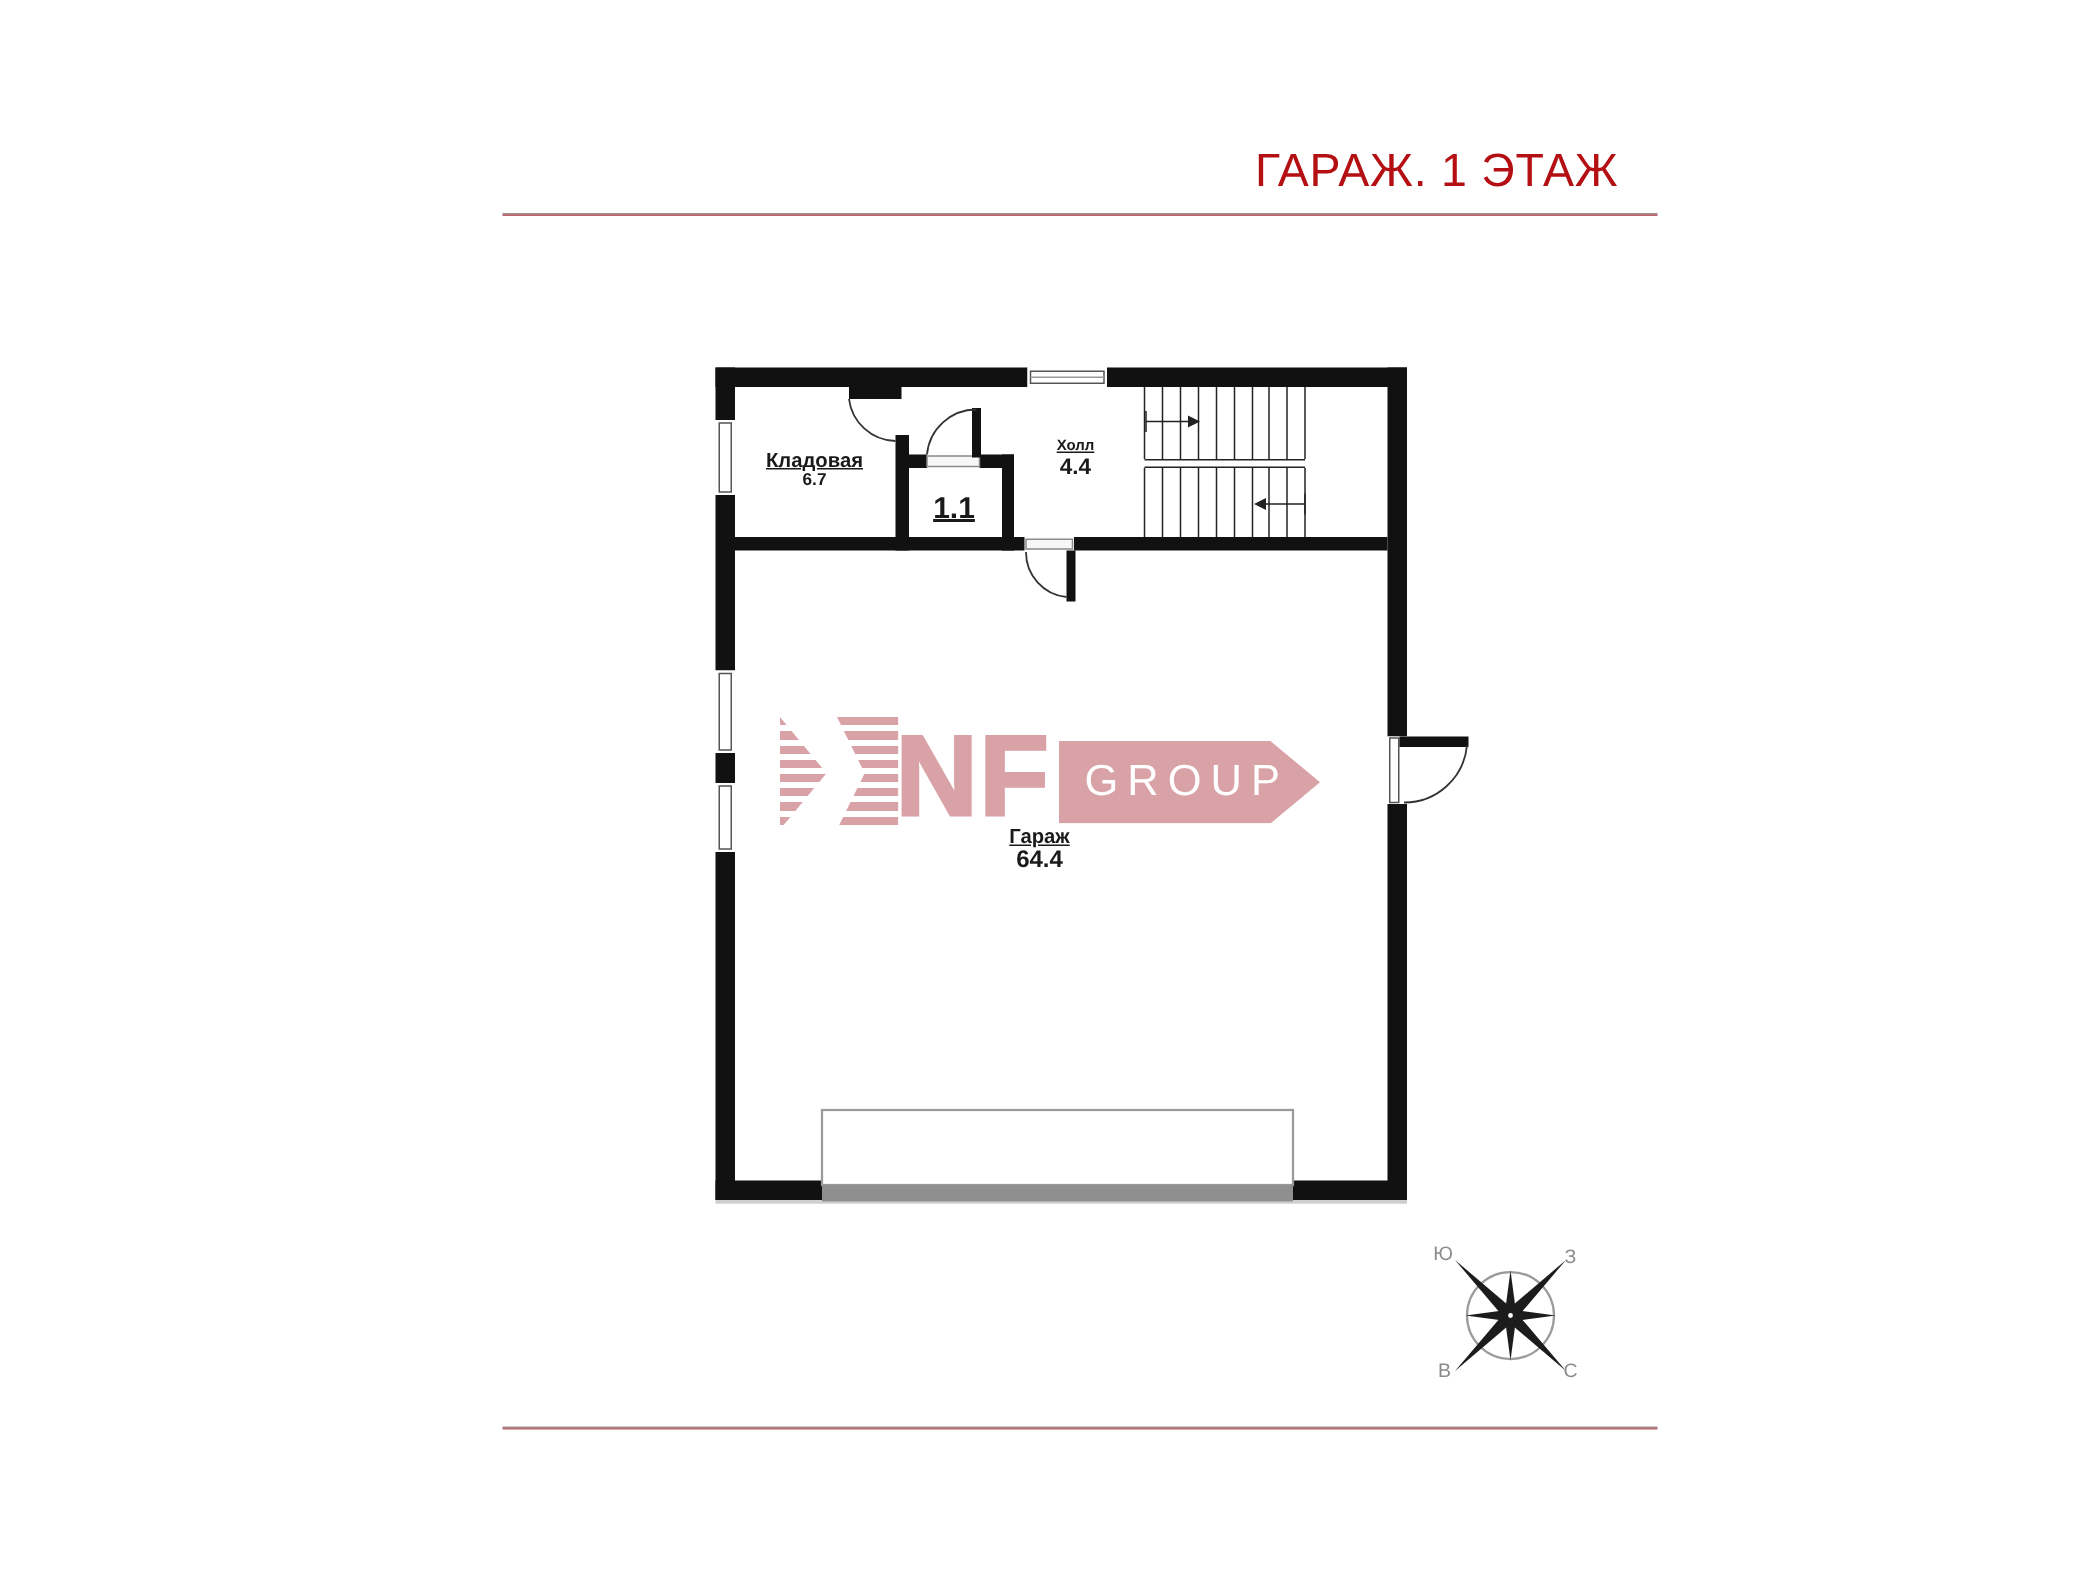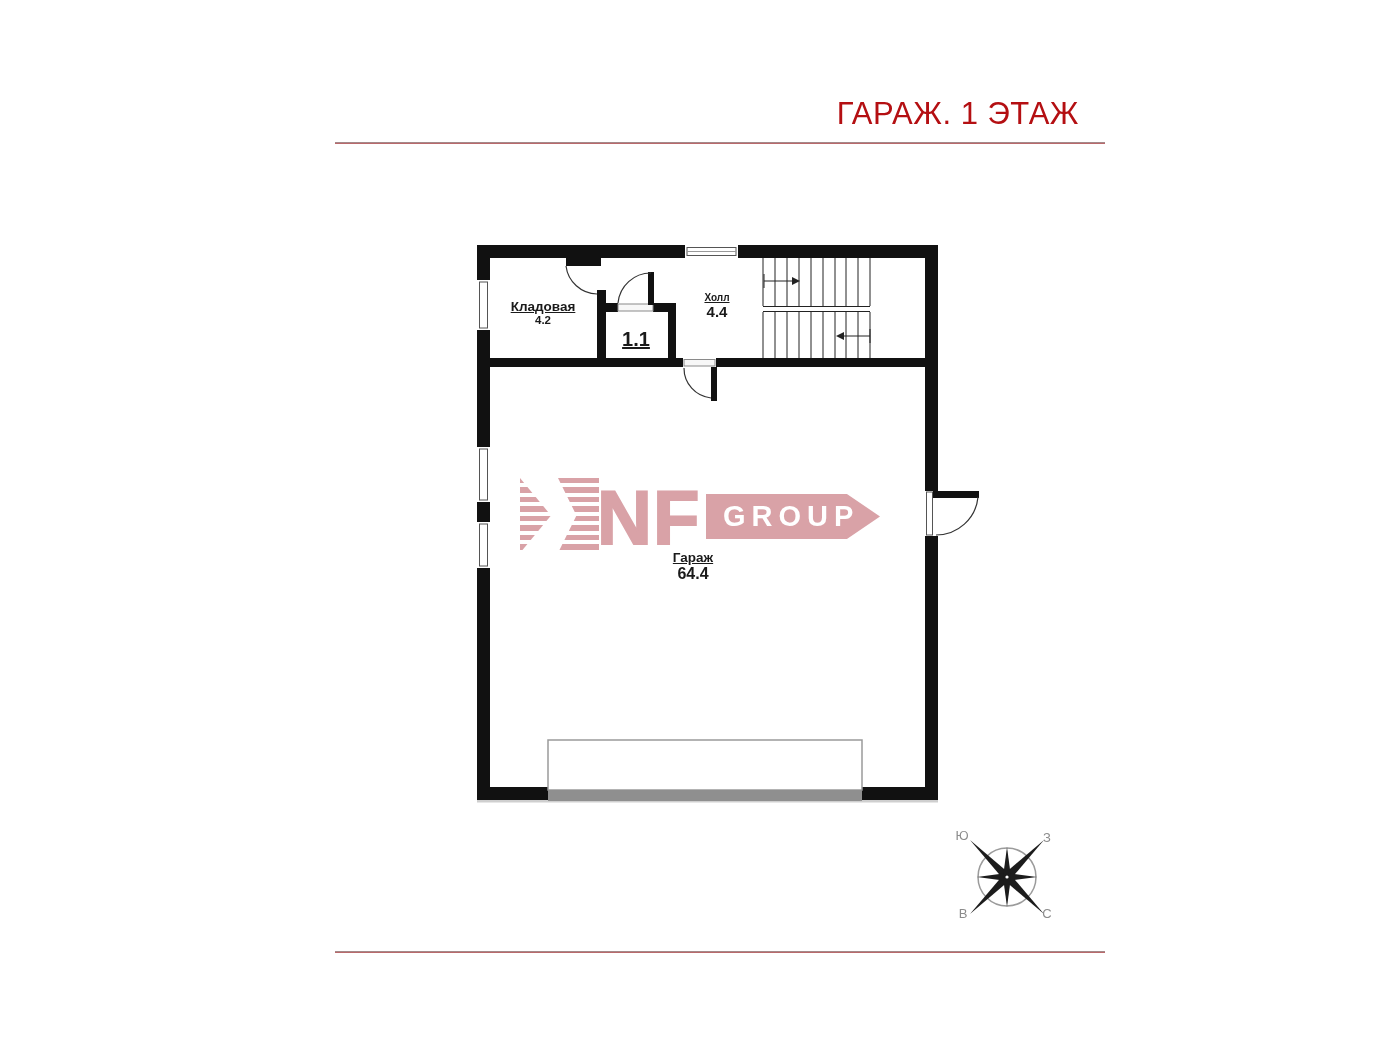--- a/index.html
+++ b/index.html
@@ -23,23 +23,23 @@
   .rl-area{font-size:11.5px;}
 
   
   .logo-mark{left:520px;top:478px;width:79px;height:75px;}
   .logo-stripe{position:absolute;top:0;height:75px;
      background:repeating-linear-gradient(to bottom,#d9a2a7 0 5.5px,rgba(0,0,0,0) 5.5px 9.5px);}
   .logo-stripe.left{left:0;width:31px;clip-path:polygon(0 0,100% 50%,0 100%);}
   .logo-stripe.right{left:38px;width:41px;clip-path:polygon(0 0,100% 0,100% 100%,0 100%,45% 50%);}
   .logo-nf{left:597px;top:489px;font-size:76px;line-height:57px;font-weight:bold;
            color:#d9a2a7;-webkit-text-stroke:2px #d9a2a7;letter-spacing:1px;}
-  .logo-banner{left:706px;top:494px;width:174px;height:45px;background:#d9a2a7;
+  .logo-banner{left:706px;top:494px;width:174px;height:55px;background:#d9a2a7;
                clip-path:polygon(0 0,81% 0,100% 50%,81% 100%,0 100%);
-               display:flex;align-items:center;font-weight:bold;}
+               display:flex;align-items:center;}
   .logo-group{color:#fff;font-size:29px;letter-spacing:6px;padding-left:17px;}
 
   
   .compass-letter{transform:translateX(-50%);color:#8c8c8c;font-size:13px;}
 </style>
 </head>
 <body>
 
 <div id="stage">
 
@@ -148,21 +148,21 @@
       <polygon points="1044,840 1010,880 970,914 1004,874" fill="#1c1c1c"></polygon>
       <polygon points="970,840 1004,880 1044,914 1010,874" fill="#1c1c1c"></polygon>
       <polygon points="977,877 1007,881 1037,877 1007,873" fill="#1c1c1c"></polygon>
       <polygon points="1007,847 1011,877 1007,907 1003,877" fill="#1c1c1c"></polygon>
       <circle cx="1007" cy="877" r="1.6" fill="#fff"></circle>
     </g>
   </svg>
 
   <div class="abs room-label" style="left:543px;top:299px">
     <div class="rl-name">Кладовая</div>
-    <div class="rl-area">4.2</div>
+    <div class="rl-area">6.7</div>
   </div>
   <div class="abs room-label" style="left:636px;top:328px">
     <div class="rl-name" style="font-size:20px">1.1</div>
   </div>
   <div class="abs room-label" style="left:717px;top:292px">
     <div class="rl-name" style="font-size:10px">Холл</div>
     <div class="rl-area" style="font-size:15px">4.4</div>
   </div>
   <div class="abs room-label" style="left:693px;top:550px">
     <div class="rl-name">Гараж</div>

